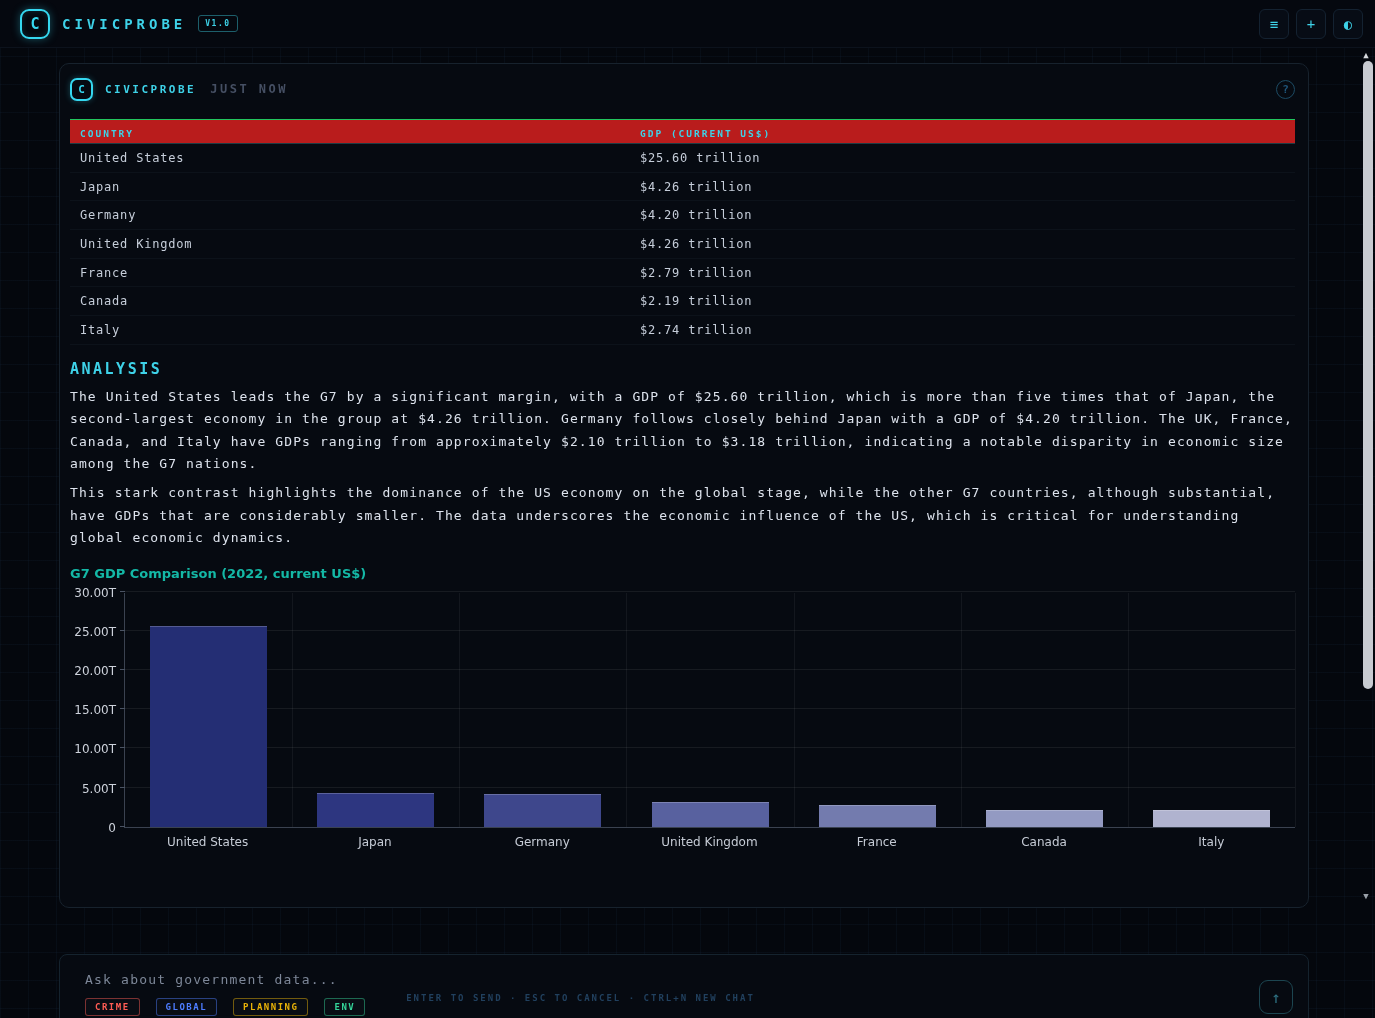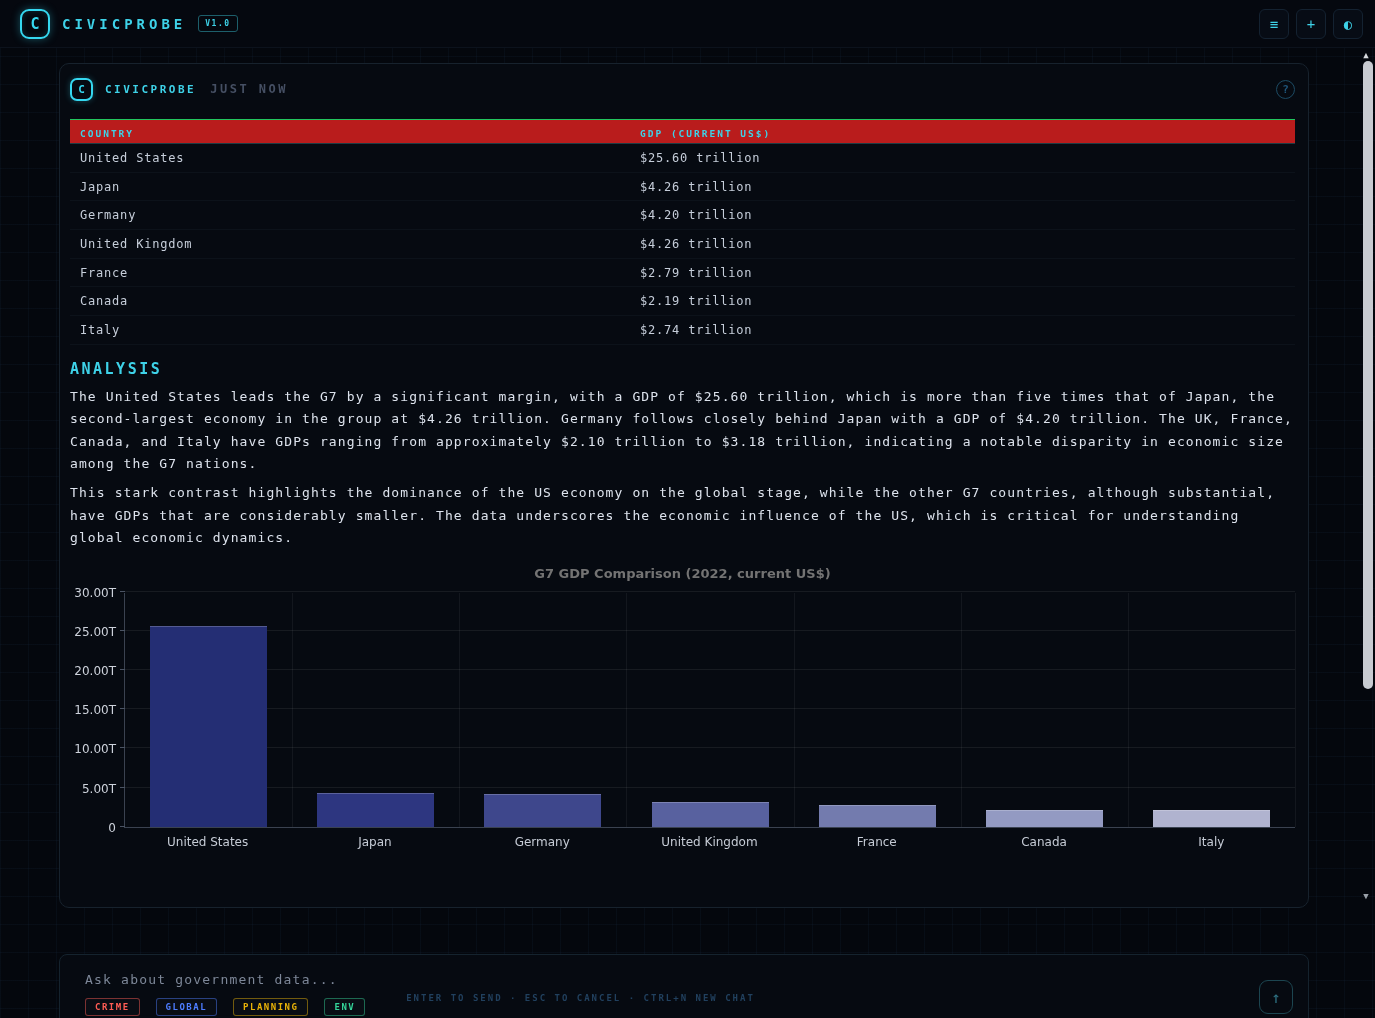--- a/index.html
+++ b/index.html
@@ -78,21 +78,21 @@
 
   
   .analysis-h {
     margin-top:15px; color:#3ed2e8; font-size:15px; font-weight:bold; letter-spacing:2.5px;
   }
   .para { margin-top:8px; font-size:13px; letter-spacing:1.1px; line-height:22.4px; color:#dde3ed; }
   .para + .para { margin-top:7px; }
 
   
   .chart-wrap { margin-top:16px; font-family:"DejaVu Sans", sans-serif; }
-  .chart-title { text-align:center; font-size:13px; font-weight:bold; color:#737373; }
+  .chart-title { text-align:left; font-size:13px; font-weight:bold; color:#14b8a6; }
   .chart-body { display:flex; margin-top:12px; }
   .y-gutter { width:54px; position:relative; height:235px; }
   .y-tick {
     position:absolute; right:8px; transform:translateY(50%);
     font-size:12px; color:#cdd2db; white-space:nowrap;
   }
   .plot {
     flex:1; height:235px; position:relative;
     border-left:1px solid #3a4250; border-bottom:1px solid #3a4250;
   }

